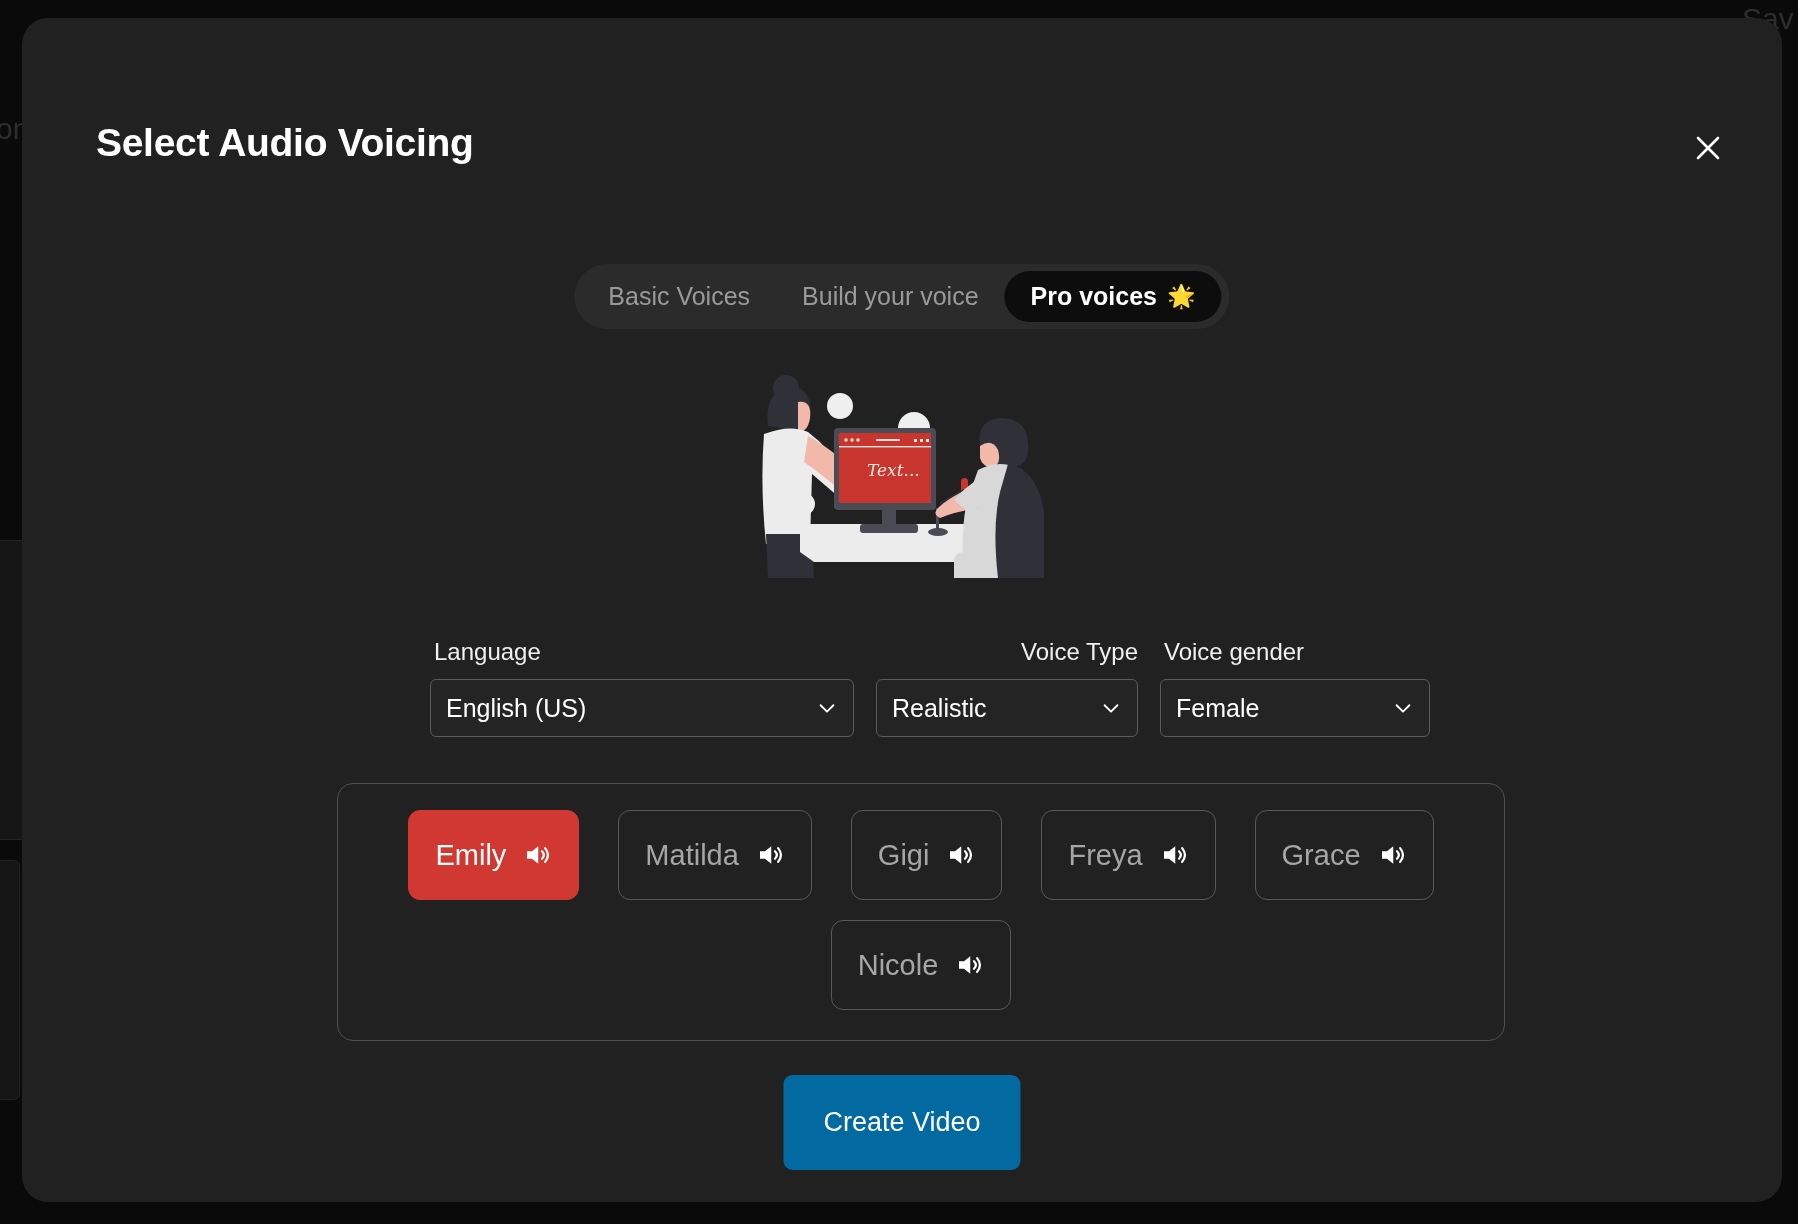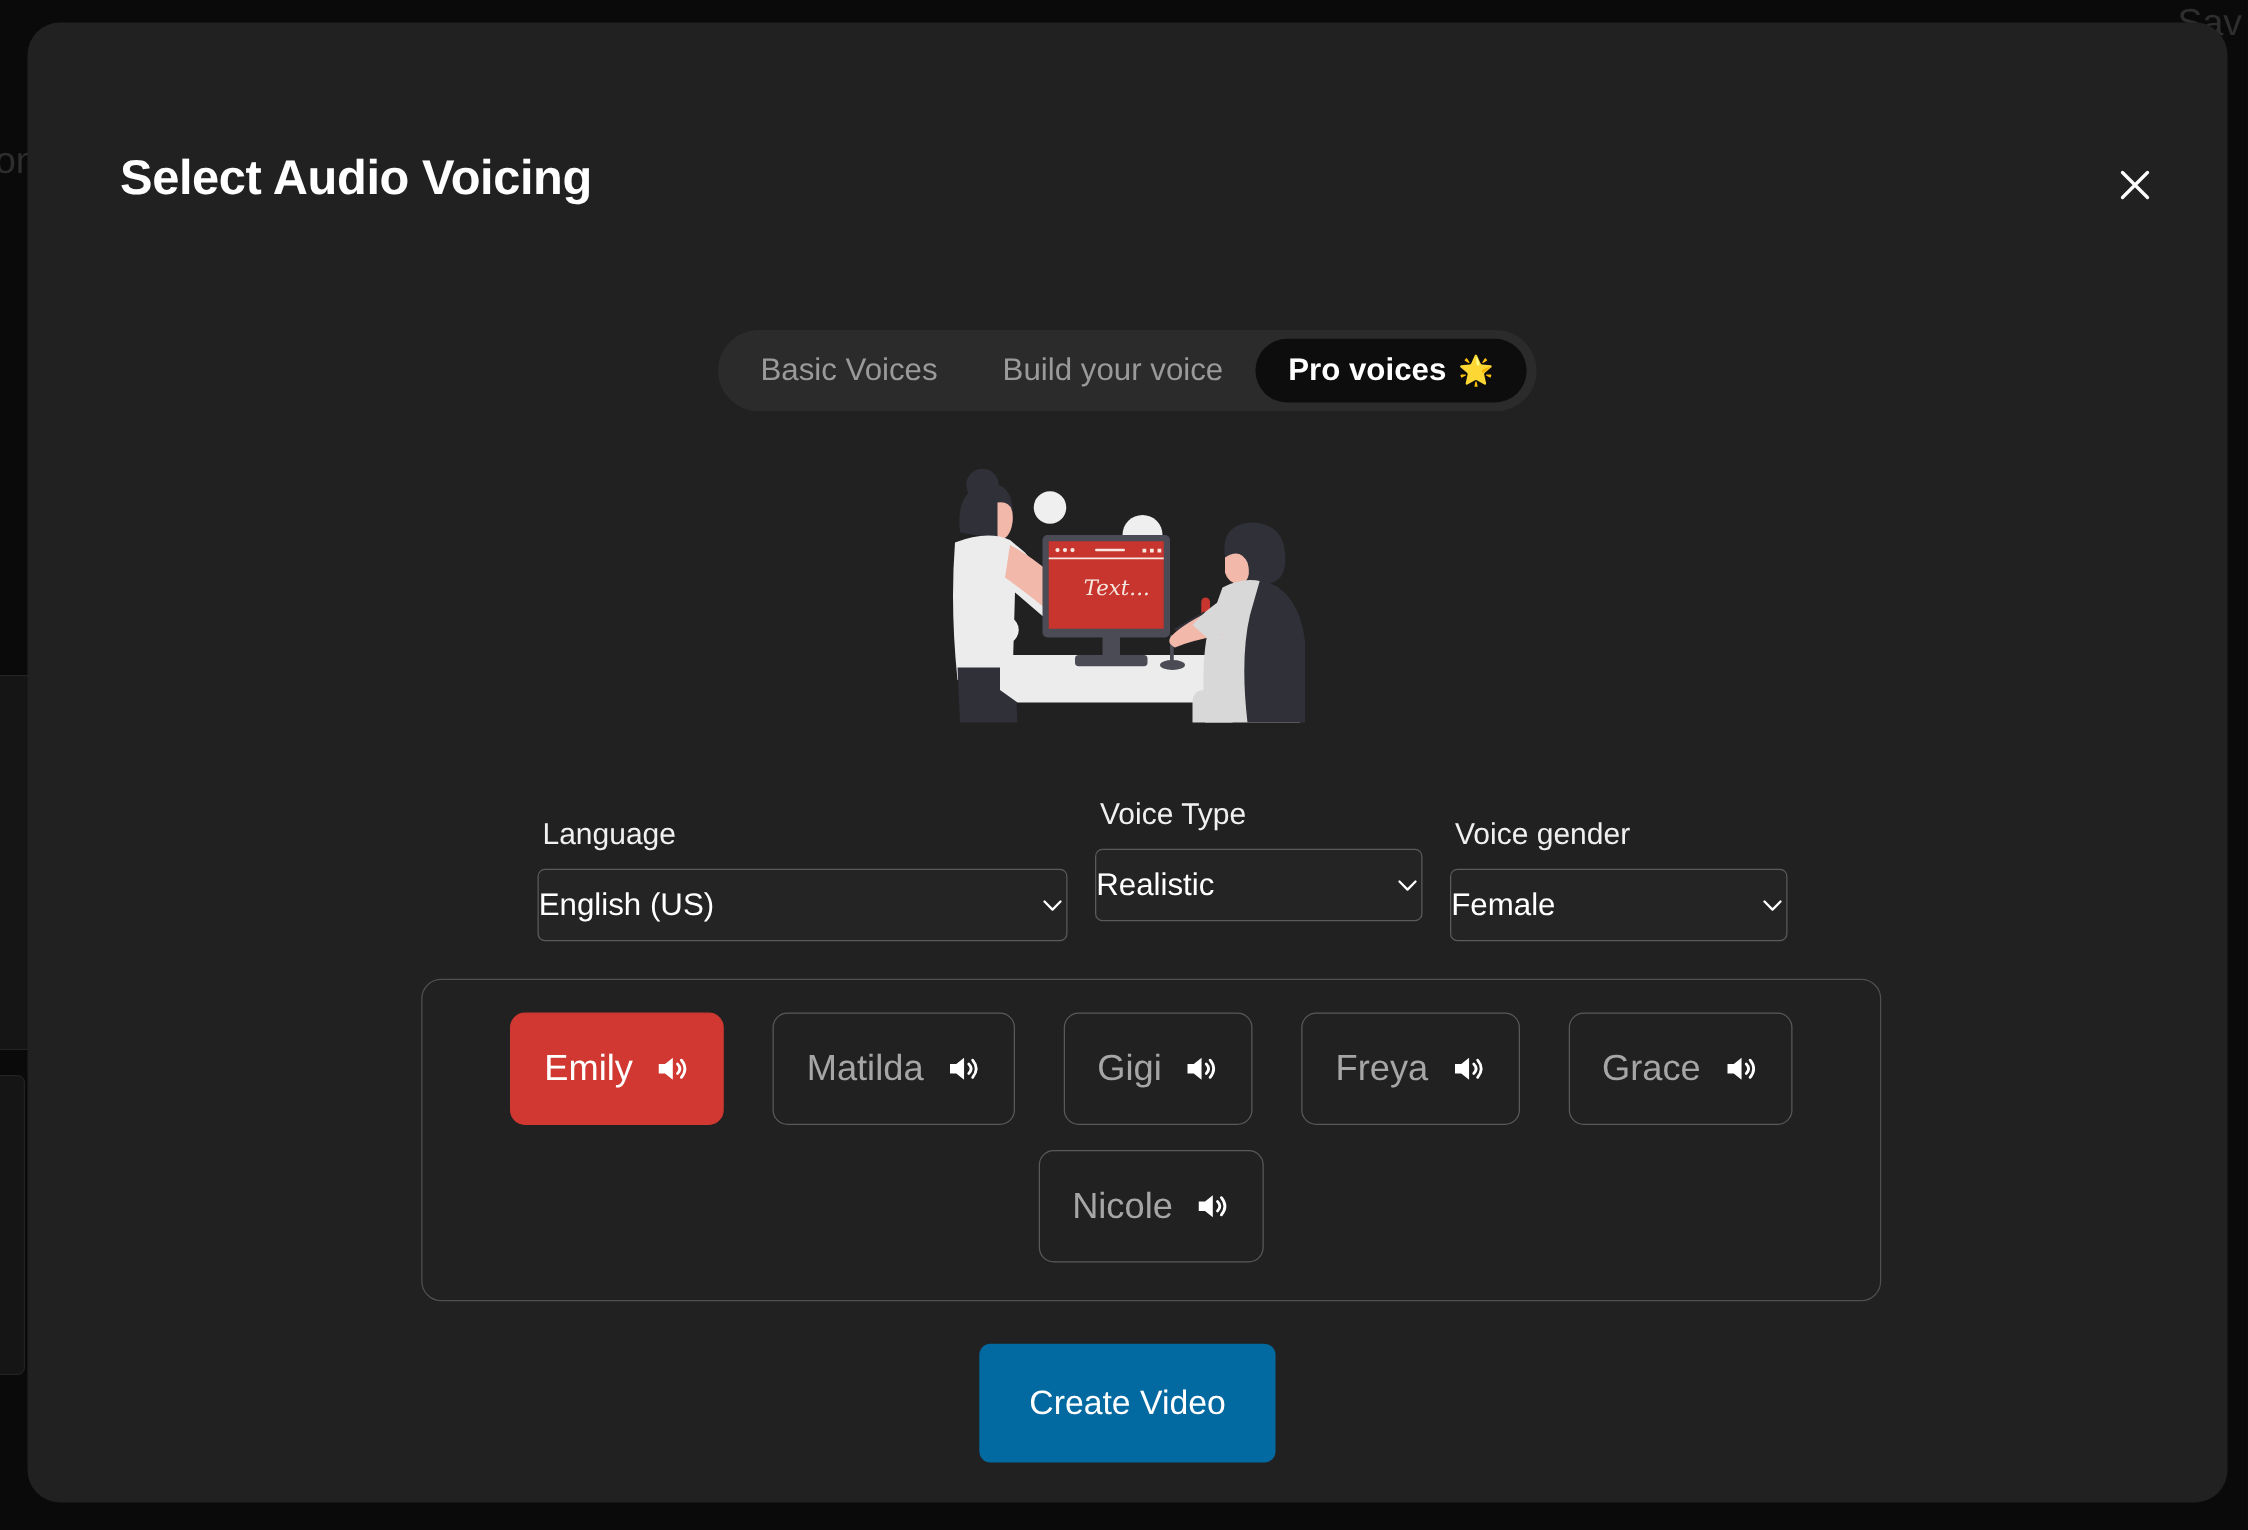--- a/index.html
+++ b/index.html
@@ -109,34 +109,34 @@
     padding-left: 4px;
   }
   .select-box {
     position: relative;
     background: #242424;
     border: 1px solid #5b5b5b;
     border-radius: 6px;
     height: 58px;
     display: flex;
     align-items: center;
-    padding: 0 0;
+    padding: 0 15px;
     cursor: pointer;
   }
   .select-value {
     font-size: 25px;
     color: #ffffff;
     flex: 1;
     white-space: nowrap;
   }
   .select-box .chev { width: 22px; height: 22px; margin-left: 18px; flex: 0 0 auto; }
   .w-lang { width: 424px; }
   .w-type { width: 262px; }
   .w-gender { width: 270px; }
-  .field.type { margin-bottom: 16px; }
+  .field.type { margin-bottom: 0px; align-items: flex-end; }
 
   
   .voices-panel {
     position: absolute;
     left: 315px; top: 765px;
     width: 1168px;
     border: 1px solid #4f4f4f;
     border-radius: 16px;
     padding: 26px 24px 30px;
   }

